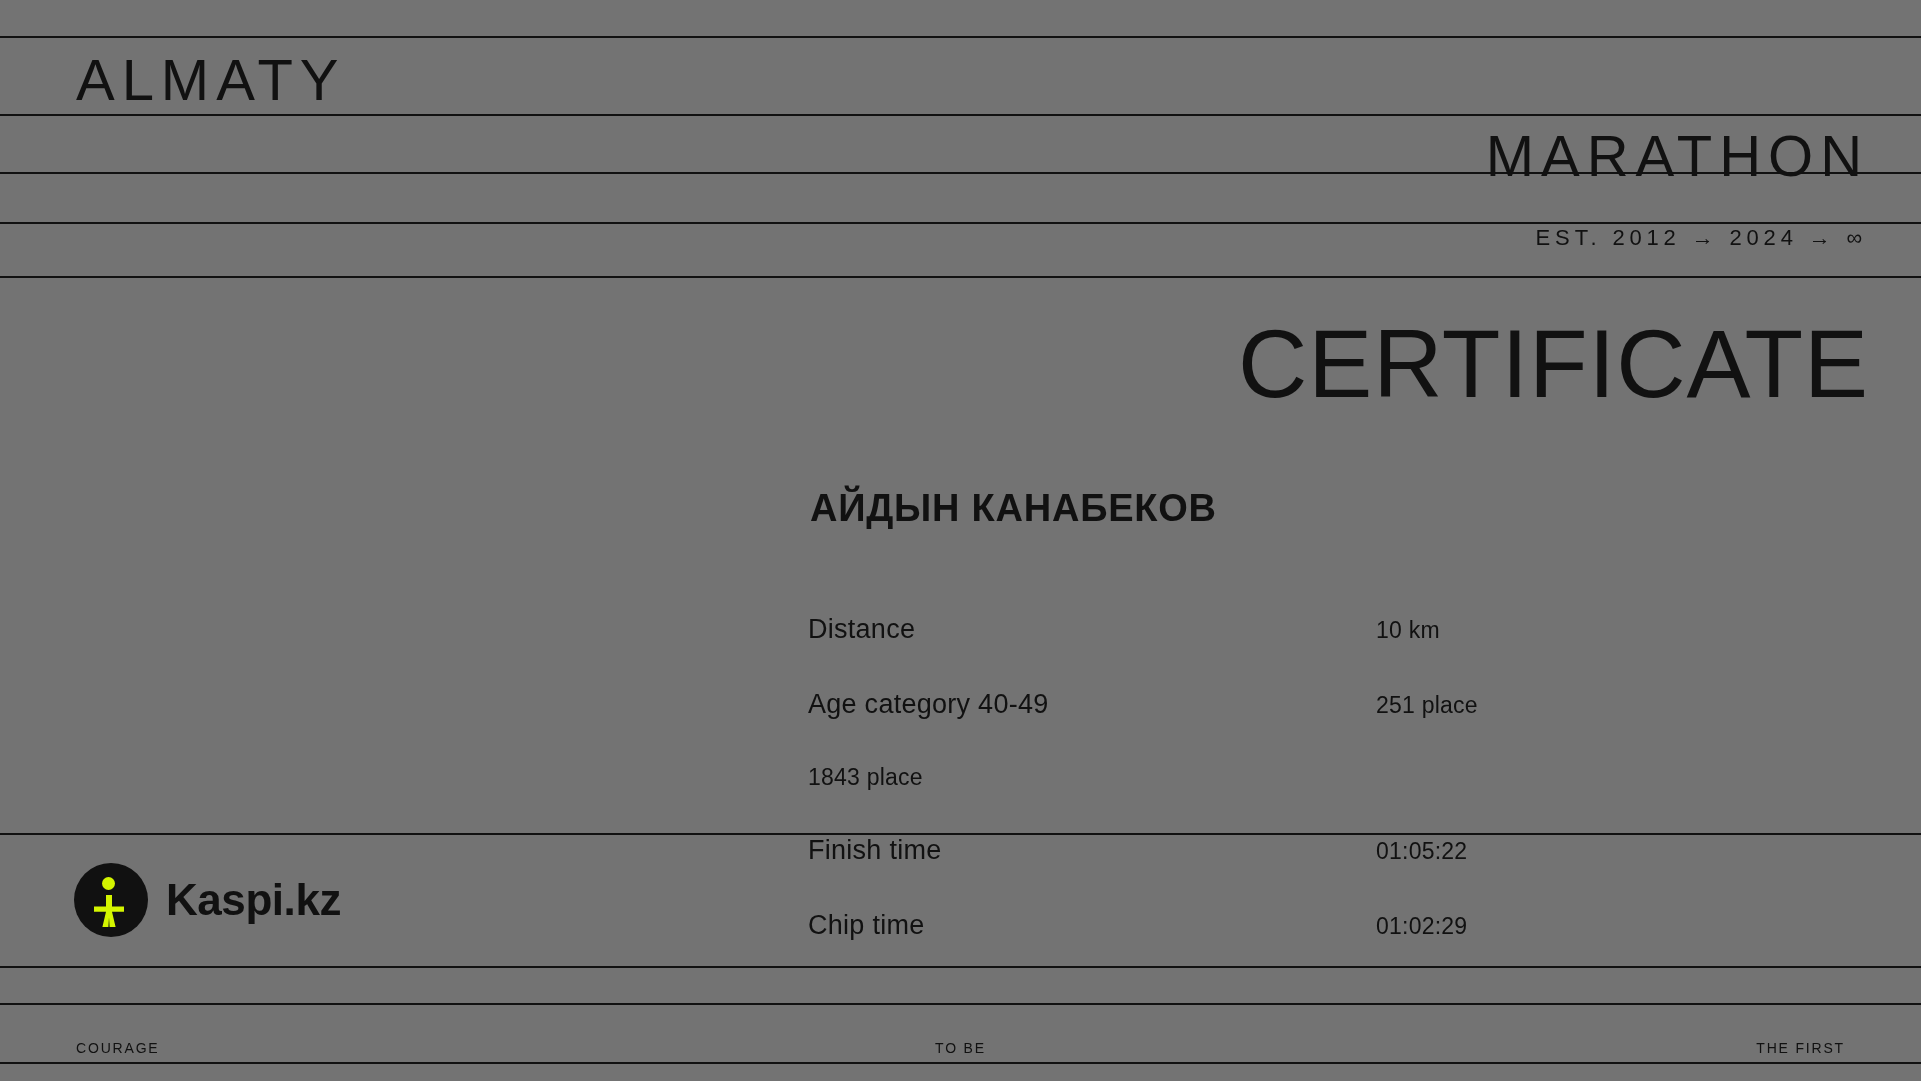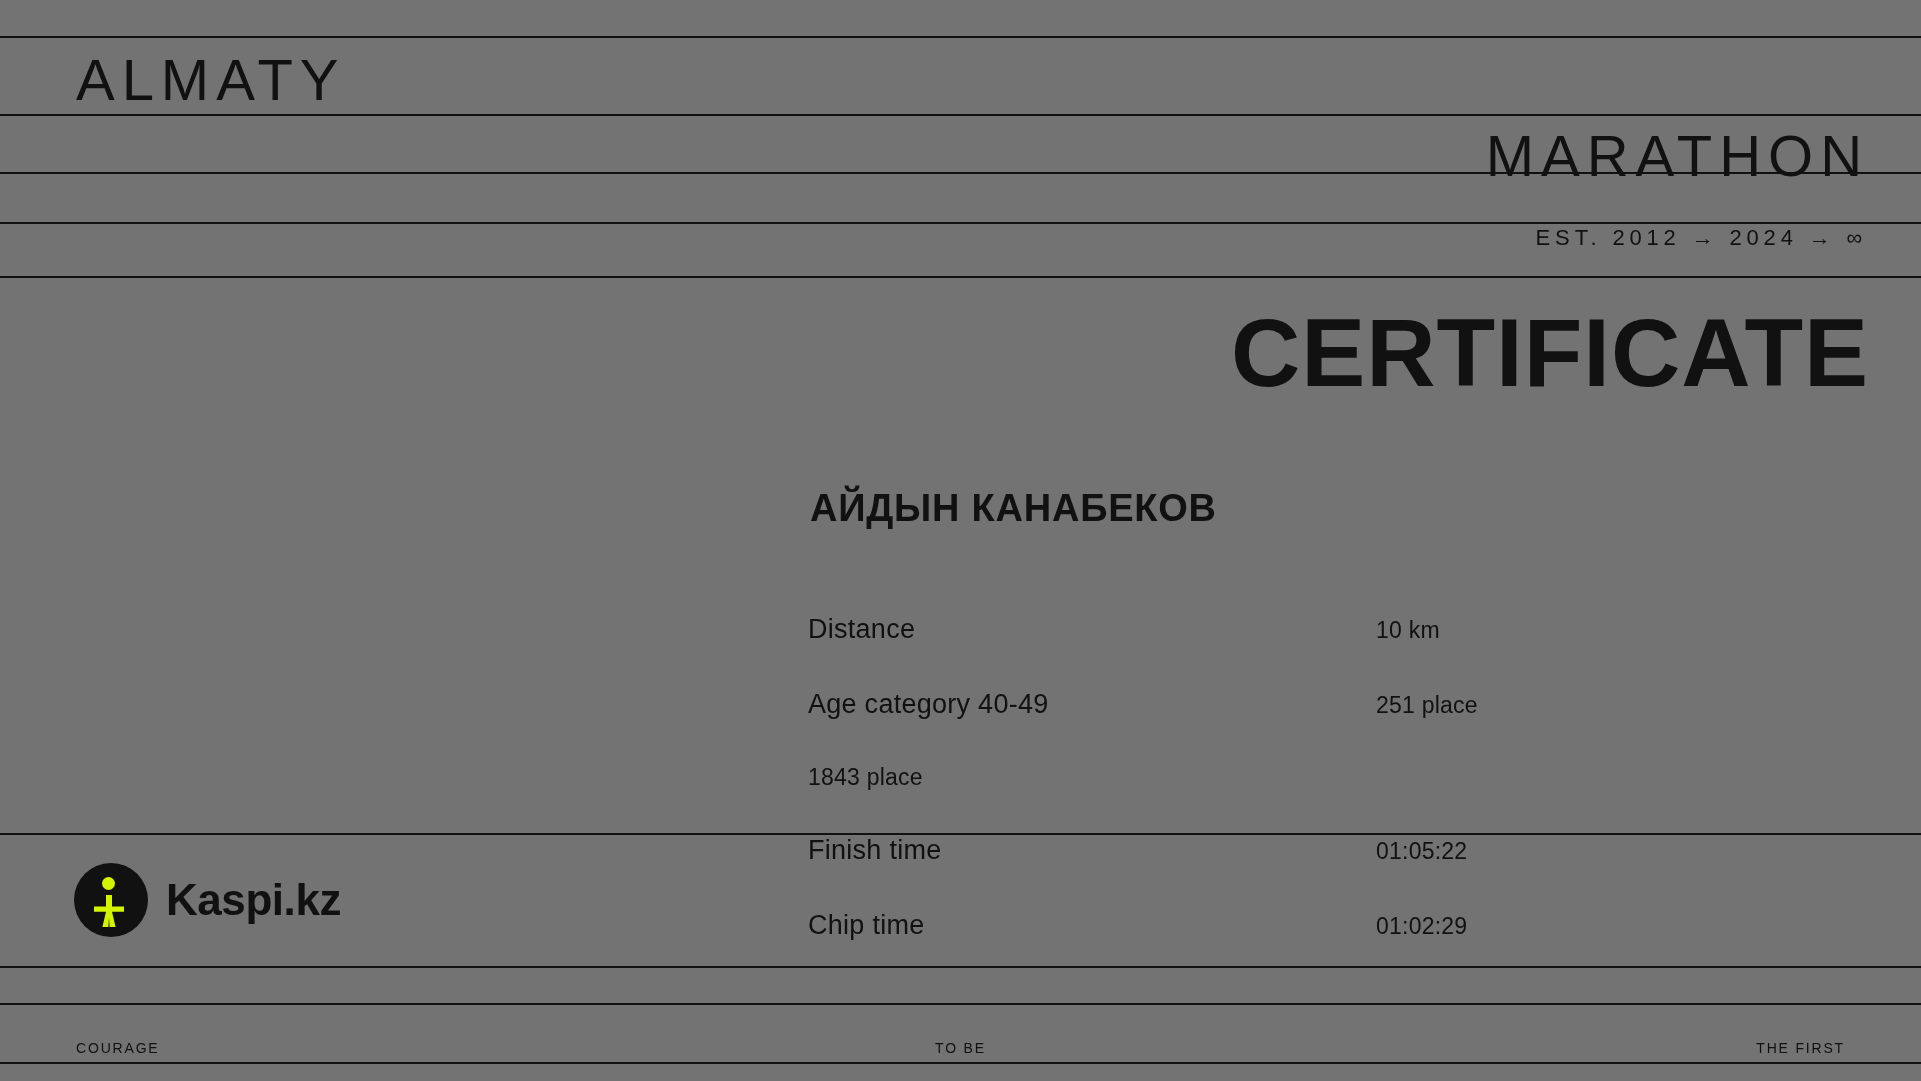--- a/index.html
+++ b/index.html
@@ -68,24 +68,24 @@
     top: 225px;
     font-size: 22px;
     letter-spacing: 0.22em;
     white-space: nowrap;
   }
 
   
   .cert-title {
     position: absolute;
     right: 52px;
-    top: 298px;
+    top: 309px;
     font-size: 96px;
     letter-spacing: 0.01em;
-    font-weight: 700;
+    font-weight: 400;
     white-space: nowrap;
   }
 
   
   .athlete-name {
     position: absolute;
     left: 810px;
     top: 487px;
     font-size: 38px;
     font-weight: 700;

